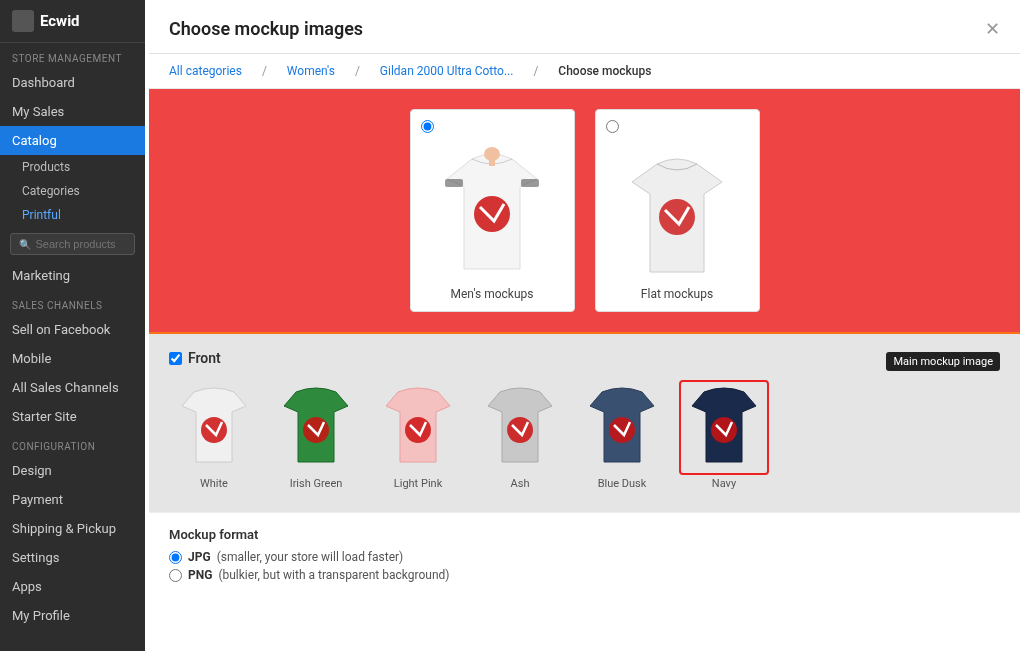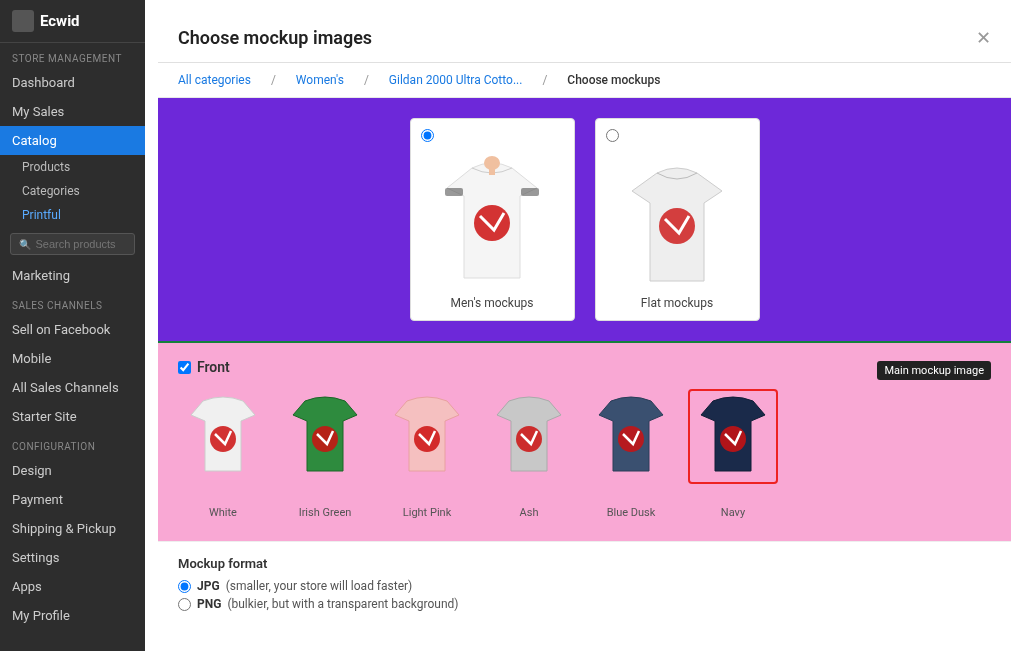--- a/index.html
+++ b/index.html
@@ -82,21 +82,21 @@
     .main-content {
       flex: 1;
       background: #f0f0f0;
       overflow: auto;
     }
 
     
     .modal-area {
       background: #fff;
       margin: 0;
-      padding: 13px;
+      padding: 4px;
       min-height: 651px;
     }
     .modal-header {
       display: flex;
       justify-content: space-between;
       align-items: center;
       padding: 14px 20px;
       border-bottom: 1px solid #e0e0e0;
       background: #fff;
     }
@@ -127,22 +127,22 @@
     .breadcrumb a {
       color: #1a7ae2;
       text-decoration: none;
     }
     .breadcrumb span { color: #999; }
     .breadcrumb .current { color: #333; font-weight: 500; }
 
     
     .mockup-type-section {
       padding: 20px;
-      background: #6d28d9;
-      border-bottom: 2px solid #15803d;
+      background: #ef4444;
+      border-bottom: 2px solid #f97316;
       display: flex;
       gap: 20px;
       justify-content: center;
     }
     .mockup-card {
       background: #fff;
       border: 1px solid #ddd;
       border-radius: 4px;
       padding: 10px;
       width: 165px;
@@ -164,21 +164,21 @@
 
     
     .shirt-img {
       width: 130px;
       height: 140px;
     }
 
     
     .front-section {
       padding: 16px 20px;
-      background: #f9a8d4;
+      background: #e5e5e5;
     }
     .front-header {
       display: flex;
       align-items: center;
       gap: 6px;
       margin-bottom: 14px;
       font-size: 14px;
       font-weight: 600;
       color: #333;
     }
@@ -186,21 +186,21 @@
       display: flex;
       gap: 12px;
       overflow-x: auto;
       padding-bottom: 6px;
       align-items: flex-start;
     }
     .swatch-item {
       display: flex;
       flex-direction: column;
       align-items: center;
-      gap: 22px;
+      gap: 2px;
       cursor: pointer;
     }
     .swatch-shirt {
       width: 90px;
       height: 95px;
       display: flex;
       align-items: center;
       justify-content: center;
     }
     .swatch-label {

